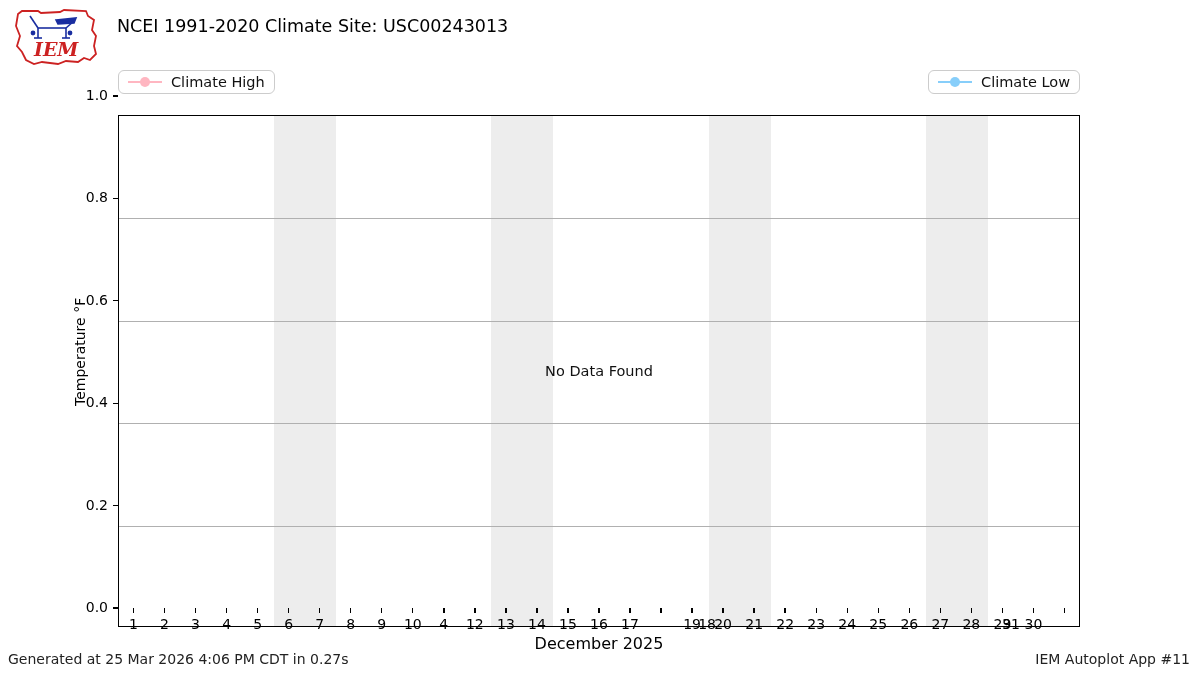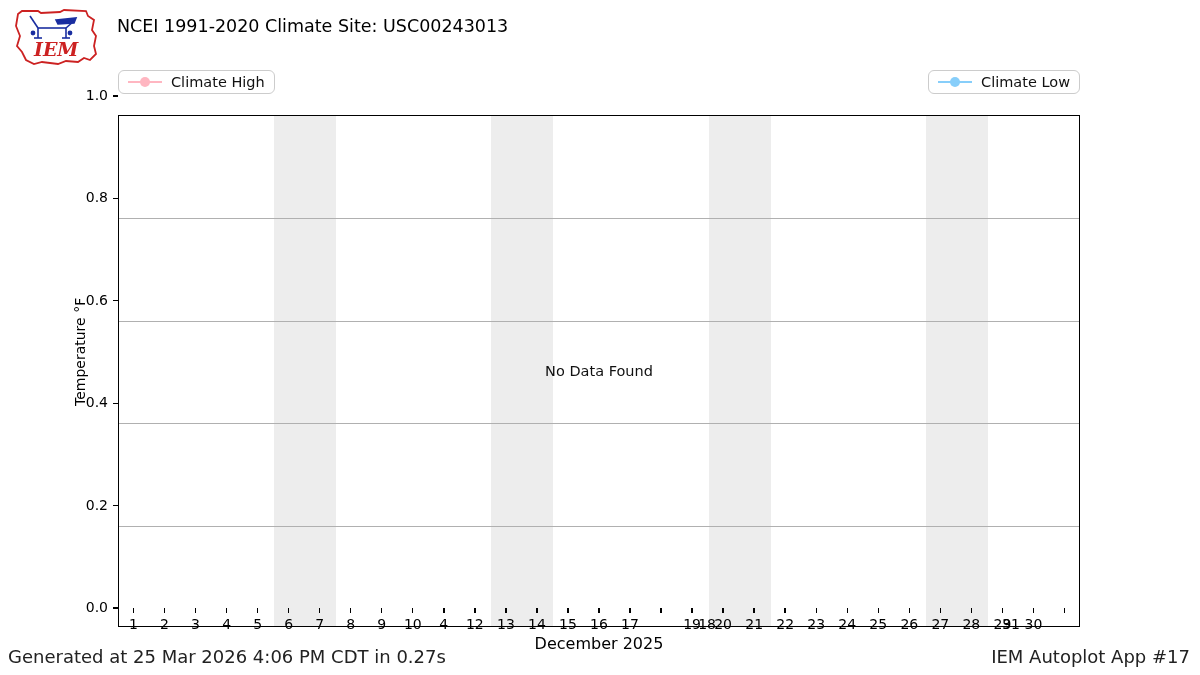--- a/index.html
+++ b/index.html
@@ -163,21 +163,21 @@
     top: 634px;
     text-align: center;
     font-size: 16px;
     color: #000;
   }
 
   
   .footer-text {
     position: absolute;
     bottom: 8px;
-    font-size: 18px;
+    font-size: 14px;
     color: #222;
     white-space: nowrap;
   }
   #footer-left  { left: 8px; }
   #footer-right { right: 10px; }
 </style>
 </head>
 <body>
 
 <div id="logo">
@@ -317,13 +317,13 @@
     <div class="xtick-mark" style="left: 1063.78px; top: 608px;"></div>
     <div class="xtick-wrap" style="left: 996px; top: 616px;">31</div>
   </div>
 
 <div id="ylabel-holder">
   <div id="ylabel" style="left: 72px; top: 406px;">Temperature °F</div>
 </div>
 <div id="xlabel">December 2025</div>
 
 <div class="footer-text" id="footer-left">Generated at 25 Mar 2026 4:06 PM CDT in 0.27s</div>
-<div class="footer-text" id="footer-right">IEM Autoplot App #17</div>
+<div class="footer-text" id="footer-right">IEM Autoplot App #11</div>
 
 </body></html>

